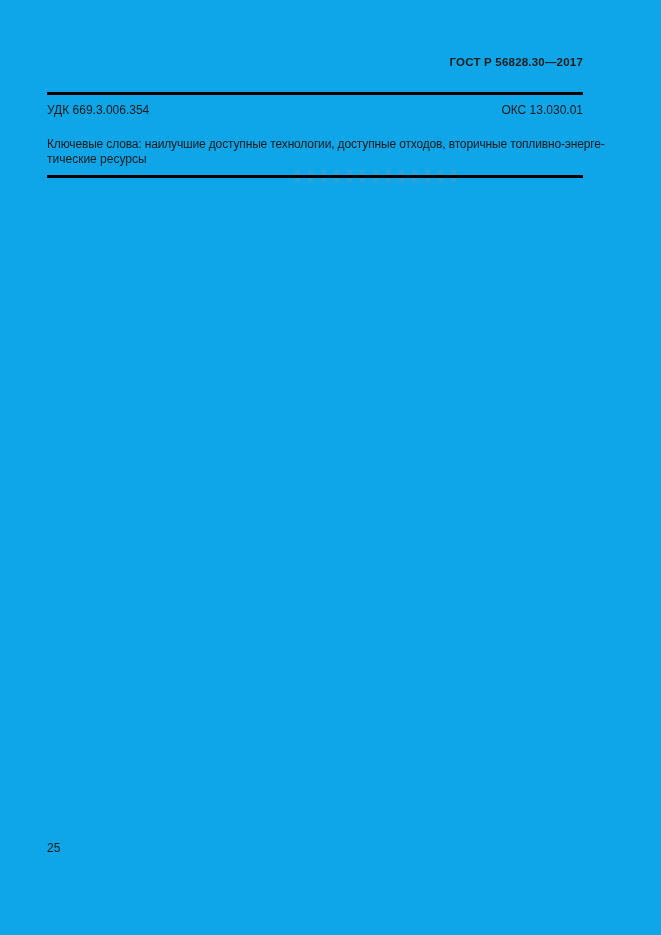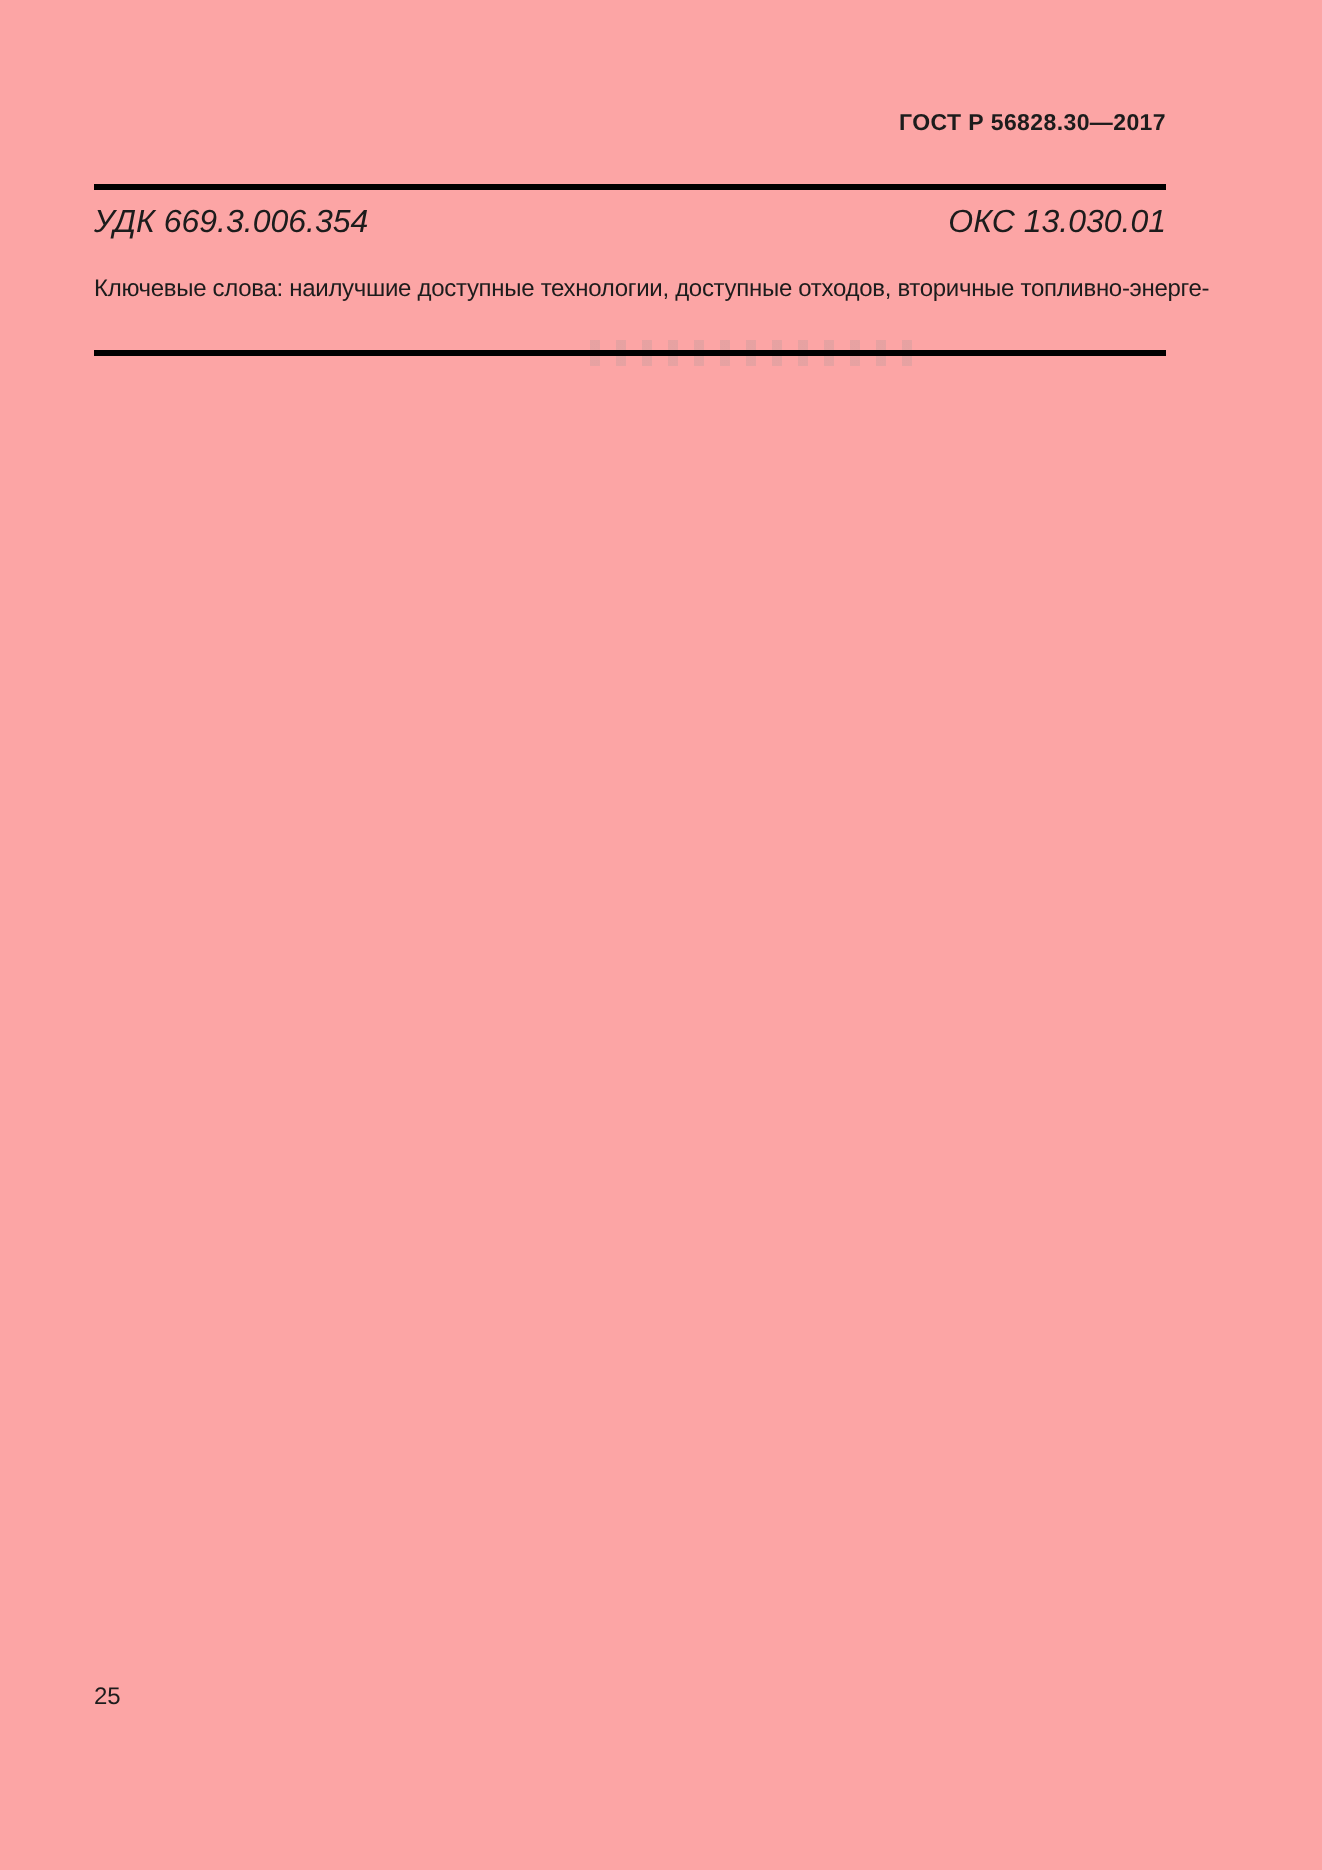--- a/index.html
+++ b/index.html
@@ -4,21 +4,21 @@
 <style>
   html, body {
     margin: 0;
     padding: 0;
     background: #ffffff;
   }
   .page {
     position: relative;
     width: 661px;
     height: 935px;
-    background: #fca5a5;
+    background: #0ea5e9;
     font-family: "Liberation Sans", sans-serif;
     color: #1c1c1c;
     overflow: hidden;
   }
   .doc-header {
     position: absolute;
     top: 56px;
     left: 47px;
     width: 536px;
     text-align: right;
@@ -36,23 +36,22 @@
   }
   .rule-top { top: 92px; }
   .rule-bottom { top: 175px; z-index: 2; }
   .class-row {
     position: absolute;
     top: 103px;
     left: 47px;
     width: 536px;
     display: flex;
     justify-content: space-between;
-    font-size: 16px;
+    font-size: 12px;
     white-space: nowrap;
-    font-style: italic;
   }
   .keywords {
     position: absolute;
     top: 137px;
     left: 47px;
     width: 536px;
     font-size: 12px;
     line-height: 15px;
   }
   .keywords .kw-line1 {
@@ -92,20 +91,21 @@
 
   <div class="rule rule-top"></div>
 
   <div class="class-row">
     <span>УДК 669.3.006.354</span>
     <span>ОКС 13.030.01</span>
   </div>
 
   <div class="keywords">
     <div class="kw-line1">Ключевые слова: наилучшие доступные технологии, доступные отходов, вторичные топливно-энерге-</div>
+    <div class="kw-line2">тические ресурсы</div>
   </div>
 
   <div class="watermark"></div>
 
   <div class="rule rule-bottom"></div>
 
   <div class="page-number">25</div>
 
 </div>
 

